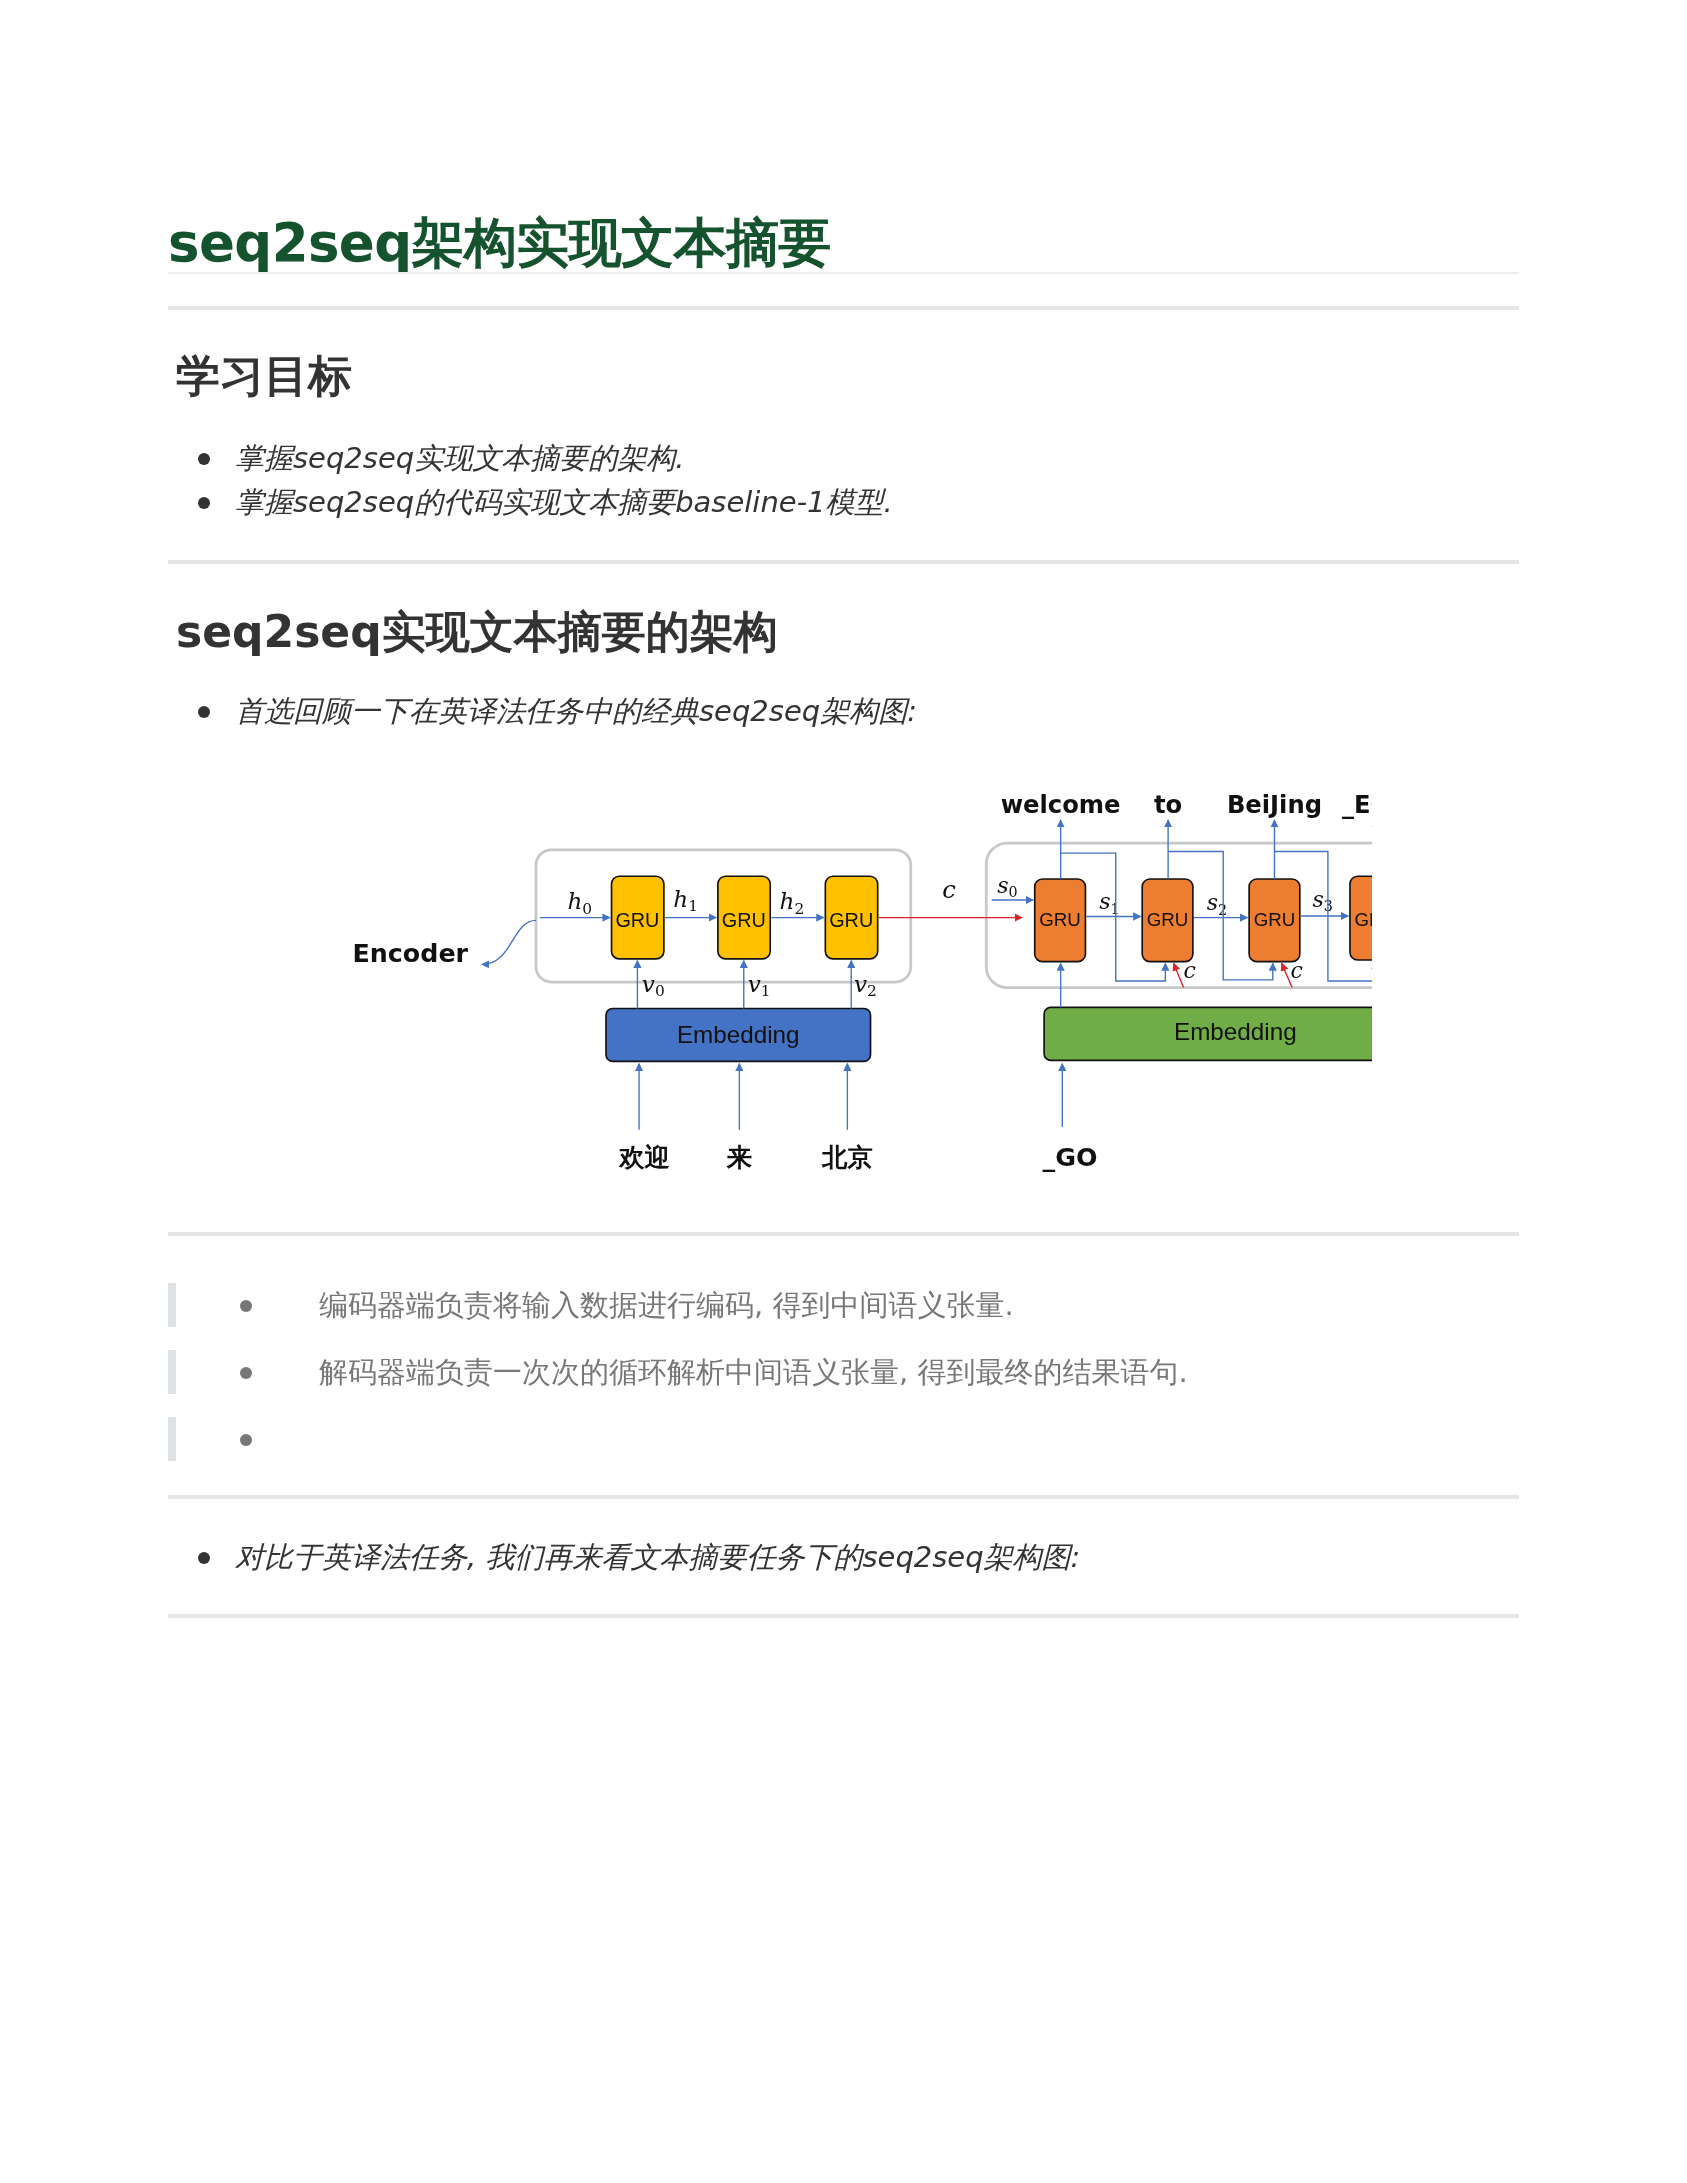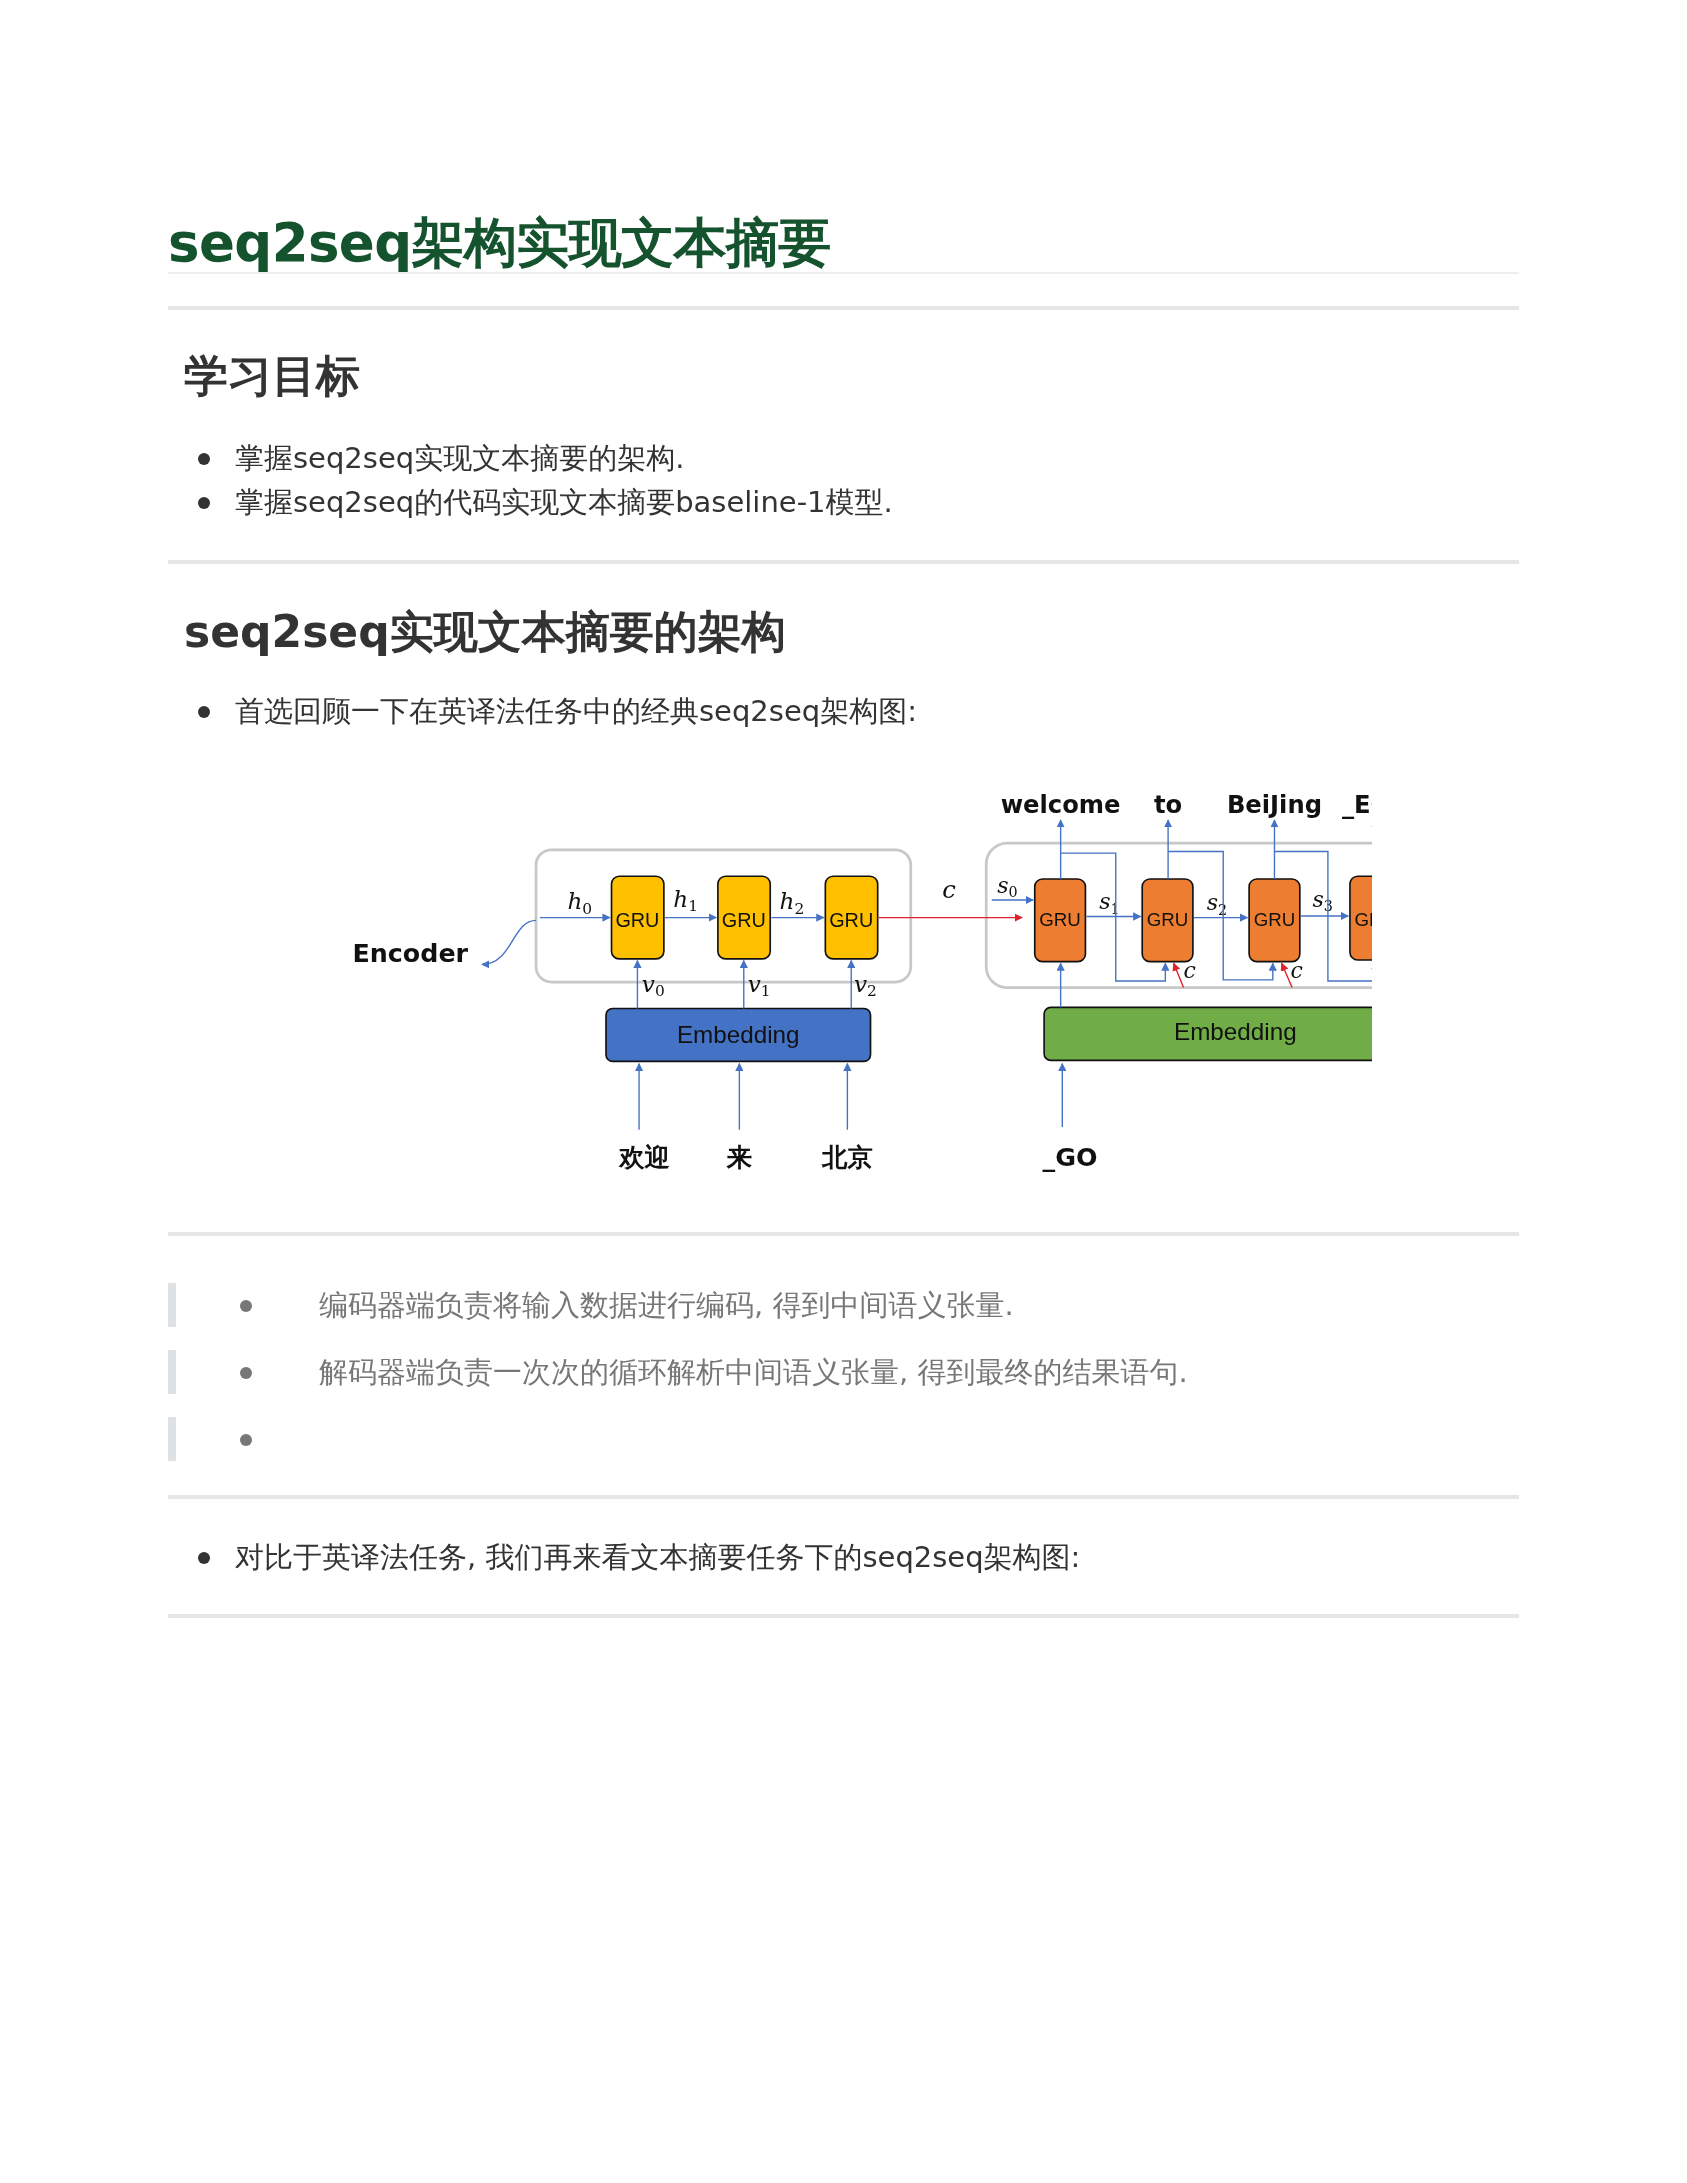--- a/index.html
+++ b/index.html
@@ -3,23 +3,23 @@
 <meta charset="utf-8">
 <style>
   html, body { margin: 0; padding: 0; background: #ffffff; }
   body { width: 1687px; height: 2183px; position: relative; overflow: hidden;
          font-family: "DejaVu Sans", "Liberation Sans", sans-serif; color: #333333; }
   .page { position: absolute; left: 168px; top: 0; width: 1351px; }
   h1 { position: absolute; left: 0; top: 207px; margin: 0; font-size: 53px; font-weight: bold;
        color: #14532d; line-height: 72px; letter-spacing: -0.6px; }
   .h1-rule { position: absolute; left: 0; top: 272px; width: 1351px; height: 2.2px; background: #eeeeee; }
   .hr { position: absolute; left: 0; width: 1351px; height: 4.4px; background: #e6e6e6; }
-  h2 { position: absolute; left: 16px; margin: 0; font-size: 44px; font-weight: bold; color: #333; line-height: 61px; }
+  h2 { position: absolute; left: 8px; margin: 0; font-size: 44px; font-weight: bold; color: #333; line-height: 61px; }
   ul.bullets { position: absolute; left: 0; margin: 0; padding: 0; list-style: none; }
-  ul.bullets li { position: relative; padding-left: 67px; font-size: 29px; line-height: 44px; color: #333; white-space: nowrap; }
+  ul.bullets li { position: relative; padding-left: 67px; font-size: 29px; line-height: 44px; color: #333; white-space: nowrap; font-style: italic; }
   ul.bullets li::before { content: ""; position: absolute; left: 30px; top: 16.5px; width: 12px; height: 12px; border-radius: 50%; background: #333; }
   .quote { position: absolute; left: 0; width: 1351px; height: 44px; }
   .quote .bar { position: absolute; left: 0; top: 0; width: 7.7px; height: 44px; background: #dfe2e5; }
   .quote .qtext { position: absolute; left: 109px; top: 0; font-size: 29px; line-height: 44px; color: #777777; white-space: nowrap; margin-left: 42px; }
   .quote .qdot { position: absolute; left: 72px; top: 16.5px; width: 12px; height: 12px; border-radius: 50%; background: #777777; }
   .diagram { position: absolute; left: 179px; top: 788px; width: 1025px; height: 419px; }
   .diagram svg { width: 1025px; height: 419px; display: block; }
   .lbl-bold { font-family: "DejaVu Sans", sans-serif; font-weight: bold; fill: #111; }
   .lbl-it { font-family: "DejaVu Serif", serif; font-style: italic; fill: #111; }
   .lbl-sub { font-family: "DejaVu Serif", serif; fill: #111; }

